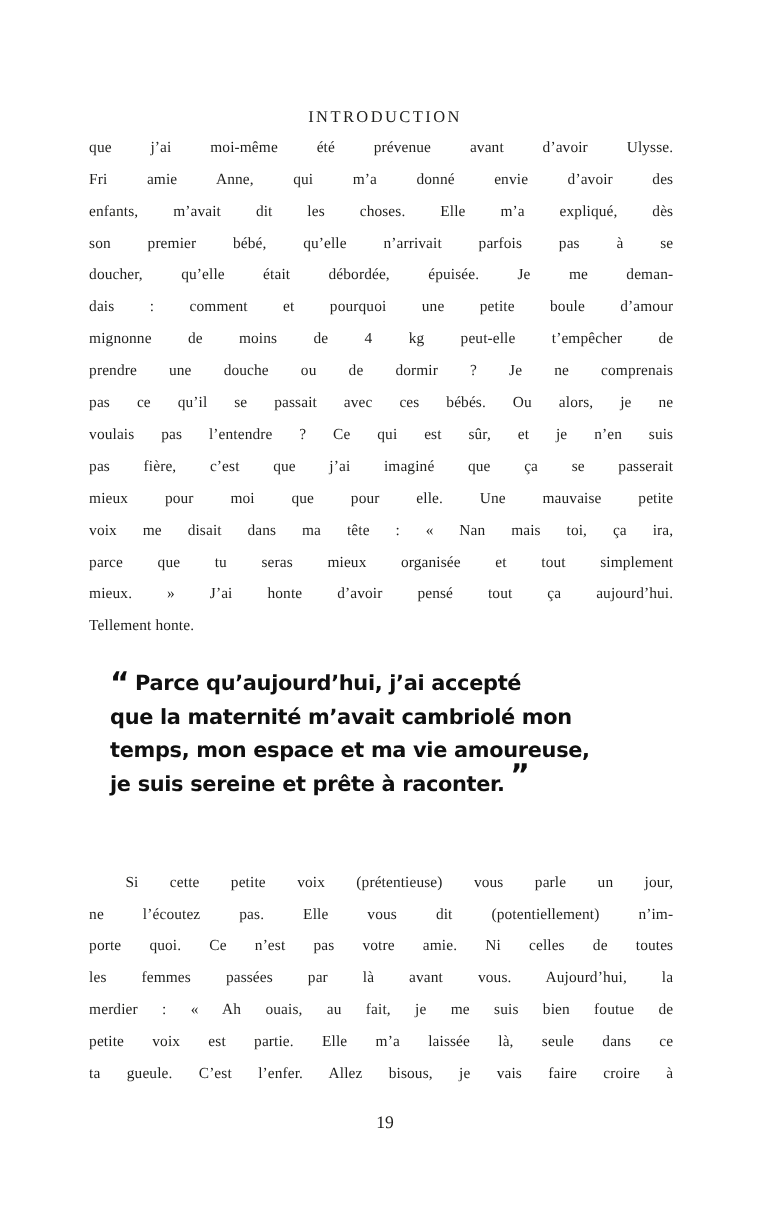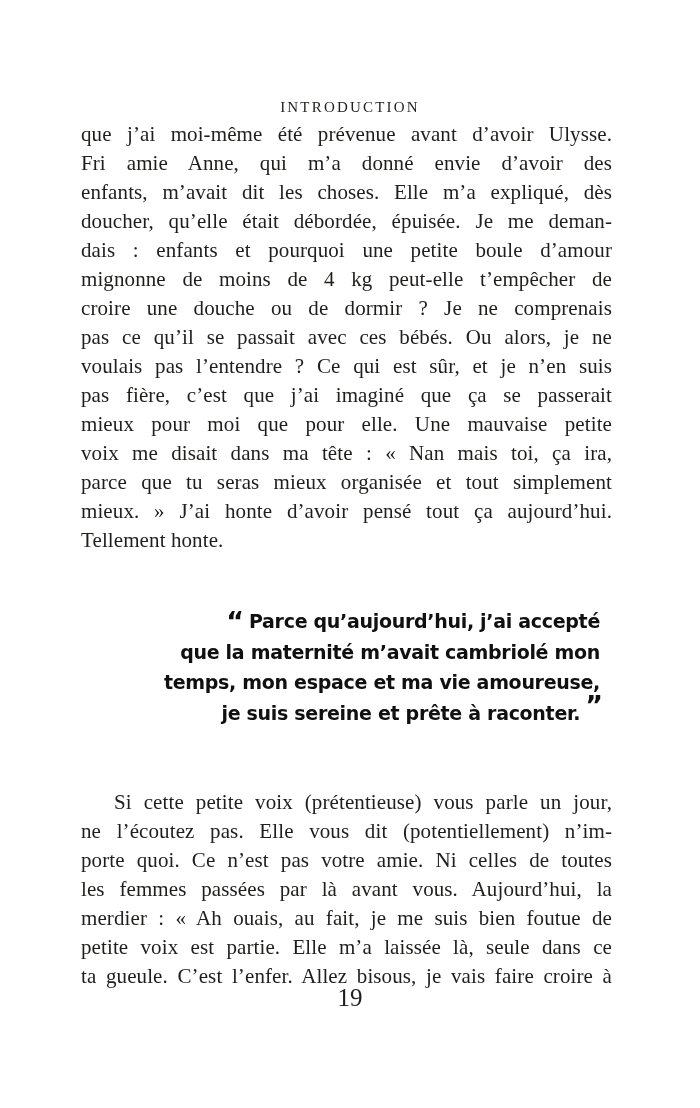--- a/index.html
+++ b/index.html
@@ -29,21 +29,21 @@
     margin-top: 18px;
   }
   .para {
     position: absolute;
     left: 81px;
     width: 531px;
   }
   #para1 { top: 120px; }
   #para2 { top: 756px; }
   .bline {
-    font-size: 21px;
+    font-size: 14px;
     line-height: 29px;
     text-align: justify;
     text-align-last: justify;
     letter-spacing: 0.1px;
     white-space: normal;
   }
   
   .para:not(.continues) .bline:last-child { text-align-last: left; }
   
   .indent-first .bline:first-child { text-indent: 33px; margin-top: 32px; }
@@ -55,58 +55,59 @@
     width: 500px;
     margin: 0;
     padding: 0;
     font-family: "DejaVu Sans", sans-serif;
     font-weight: 700;
     color: var(--quote-color, #101010);
   }
   .qline {
     font-size: 19px;
     line-height: 30.5px;
-    text-align: right;
+    text-align: left;
     letter-spacing: -0.3px;
   }
   .qmark {
     display: inline-block;
     font-size: 27px;
     line-height: 0;
     position: relative;
     letter-spacing: -3px;
   }
   .qmark.open  { top: 3px;  margin-right: 8px; }
   .qmark.close { top: -5px; margin-left: 5px; }
 
   .folio {
     position: absolute;
-    top: 984px;
+    top: 1012px;
     left: 0;
     width: 100%;
     text-align: center;
-    font-size: 25px;
+    font-size: 16px;
     color: var(--body-color, #1e1e1c);
   }
 </style>
 </head>
 <body>
 
 <div class="page">
 
   <header class="running-head">INTRODUCTION</header>
 
   <section class="para" id="para1">
       <div class="bline">que j’ai moi-même été prévenue avant d’avoir Ulysse.</div>
       <div class="bline">Fri amie Anne, qui m’a donné envie d’avoir des</div>
       <div class="bline">enfants, m’avait dit les choses. Elle m’a expliqué, dès</div>
+      <div class="bline">son premier bébé, qu’elle n’arrivait parfois pas à se</div>
       <div class="bline">doucher, qu’elle était débordée, épuisée. Je me deman-</div>
-      <div class="bline">dais : enfants et pourquoi une petite boule d’amour</div>
+      <div class="bline">dais : comment et pourquoi une petite boule d’amour</div>
       <div class="bline">mignonne de moins de 4 kg peut-elle t’empêcher de</div>
-      <div class="bline">croire une douche ou de dormir ? Je ne comprenais</div>
+      <div class="bline">prendre une douche ou de dormir ? Je ne comprenais</div>
       <div class="bline">pas ce qu’il se passait avec ces bébés. Ou alors, je ne</div>
       <div class="bline">voulais pas l’entendre ? Ce qui est sûr, et je n’en suis</div>
       <div class="bline">pas fière, c’est que j’ai imaginé que ça se passerait</div>
       <div class="bline">mieux pour moi que pour elle. Une mauvaise petite</div>
       <div class="bline">voix me disait dans ma tête : « Nan mais toi, ça ira,</div>
       <div class="bline">parce que tu seras mieux organisée et tout simplement</div>
       <div class="bline">mieux. » J’ai honte d’avoir pensé tout ça aujourd’hui.</div>
       <div class="bline">Tellement honte.</div>
     </section>
 

